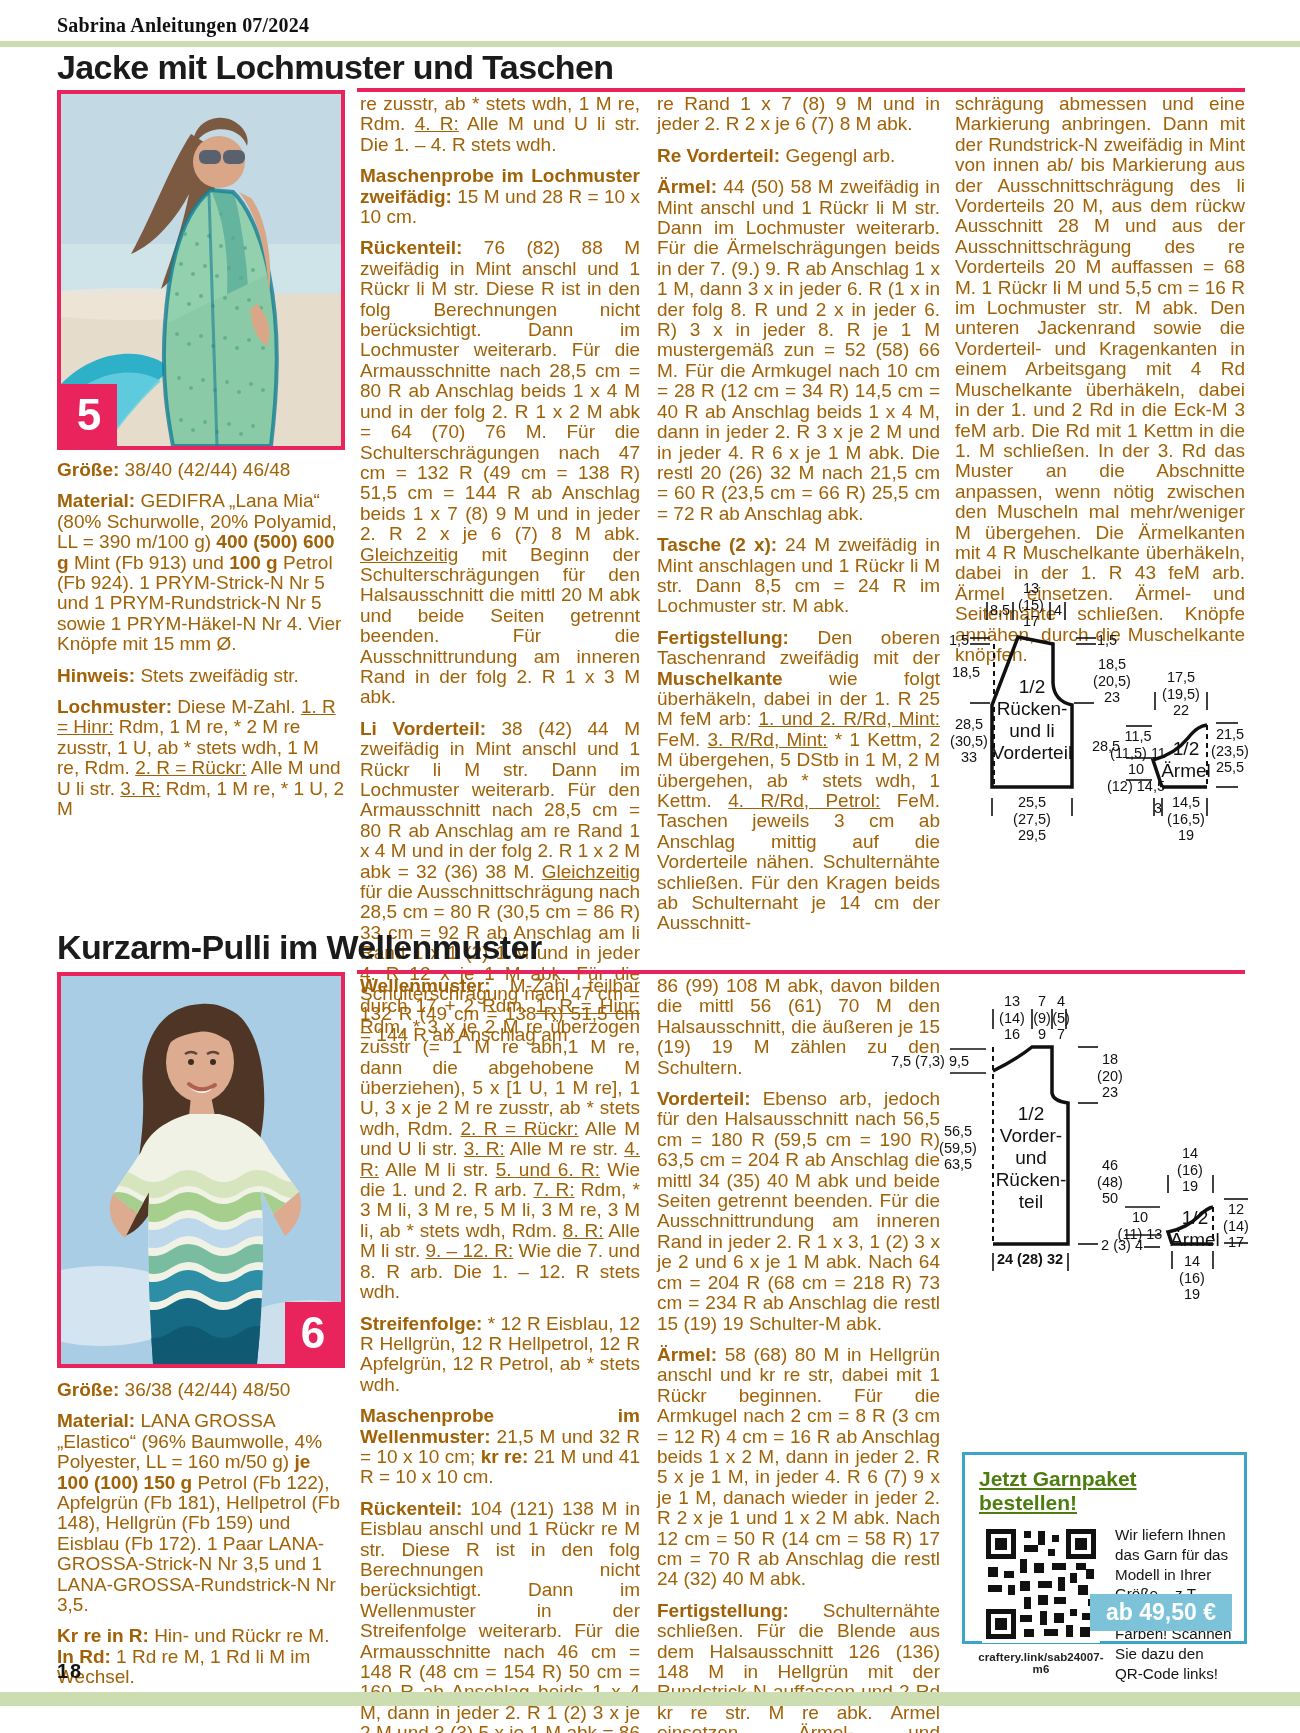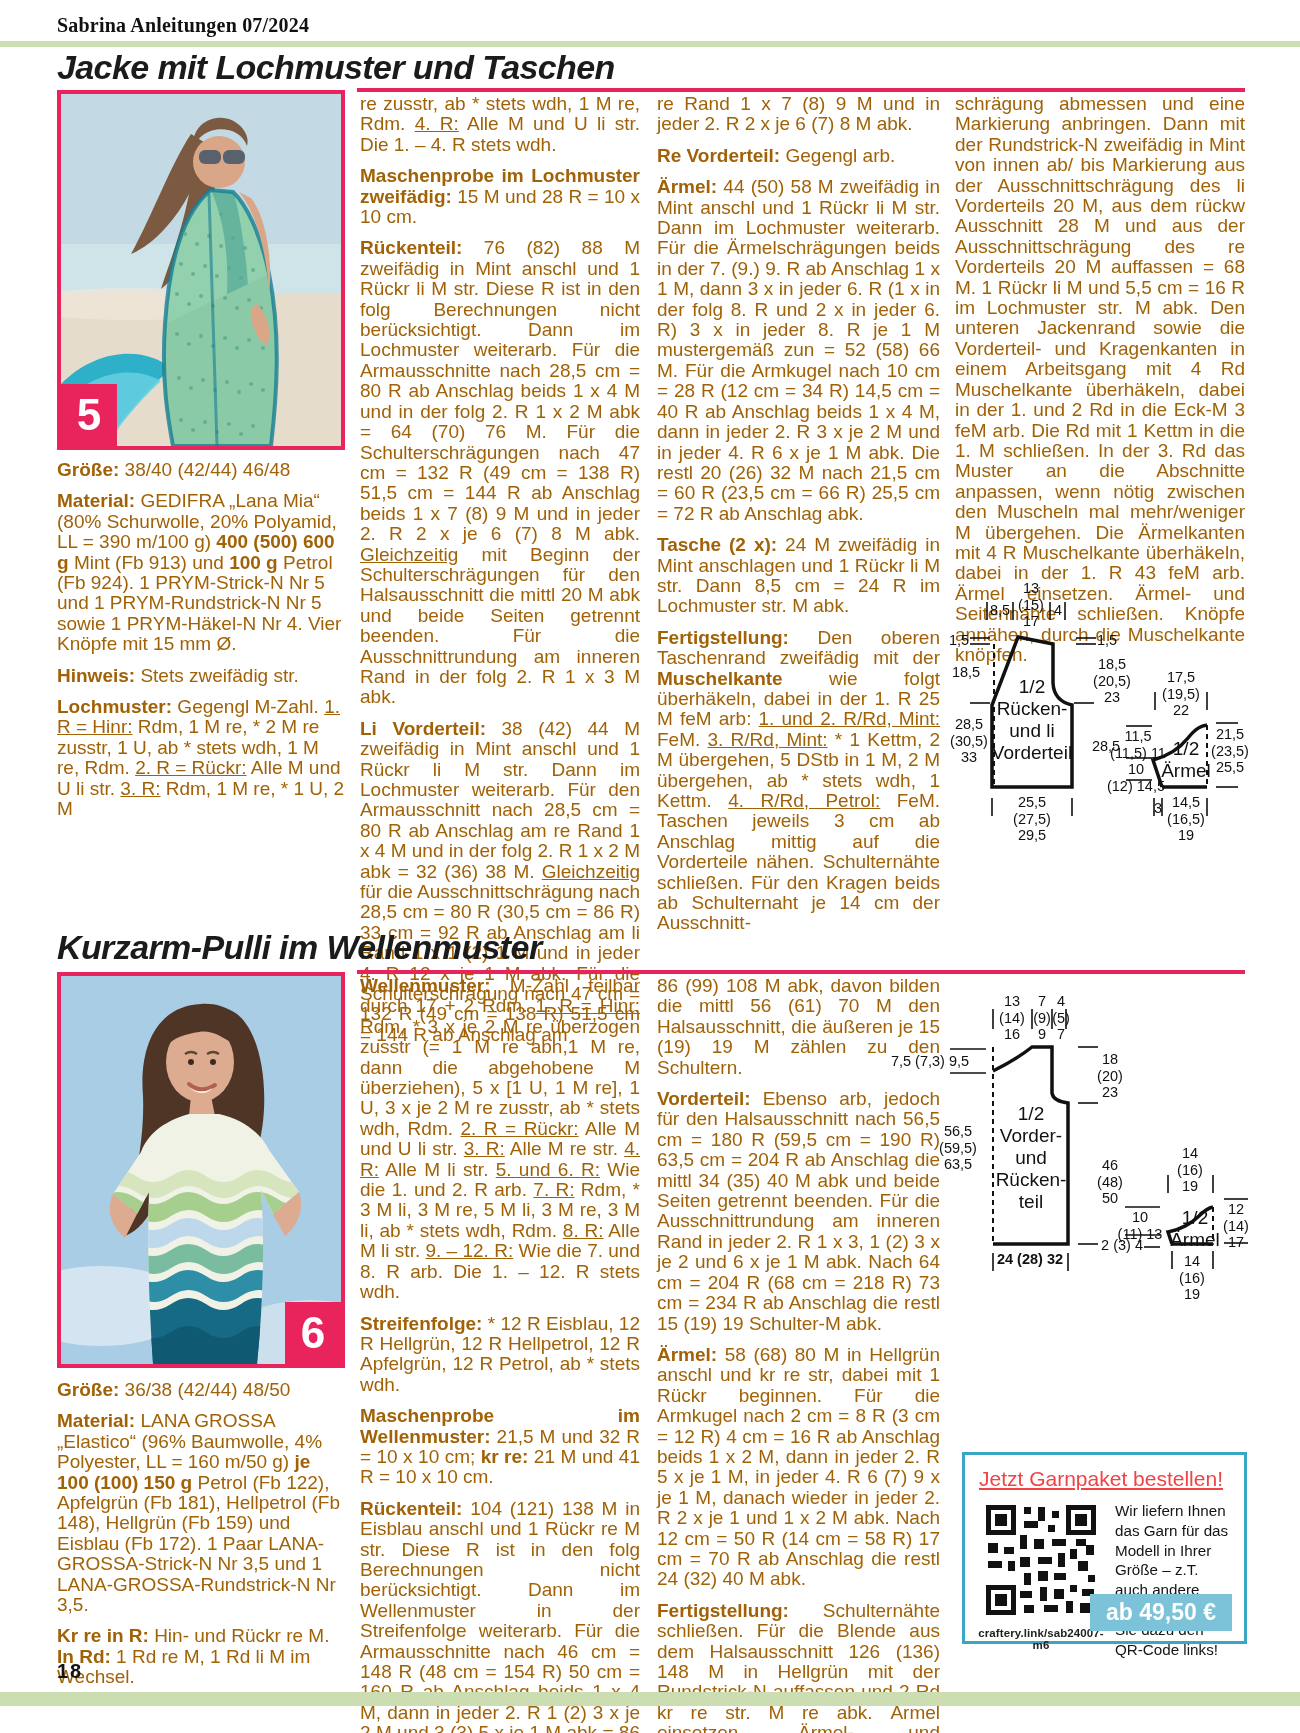--- a/index.html
+++ b/index.html
@@ -1,35 +1,35 @@
 <!DOCTYPE html>
 <html lang="de"><head>
 <meta charset="utf-8">
 <style>
   html,body{margin:0;padding:0;background:#ffffff;}
   body{width:1300px;height:1733px;position:relative;font-family:"Liberation Sans",sans-serif;color:#141414;overflow:hidden;}
   .abs{position:absolute;}
   .hdr{font-size:20px;font-weight:bold;letter-spacing:0.2px;color:#111;}
   .rule-green{background:#cdddb2;}
-  .a-title{font-size:34px;font-weight:bold;letter-spacing:-0.6px;color:#1b1b1b;font-style:italic;}
+  .a-title{font-size:34px;font-weight:bold;letter-spacing:-0.6px;color:#1b1b1b;}
   .rule-pink{background:#e9245d;height:4px;}
   .photo{border:4px solid #e9245d;box-sizing:border-box;overflow:hidden;background:#cfe0e8;}
   .photo svg{display:block;}
   .badge{position:absolute;width:56px;height:62px;background:#e9245d;color:#fff;font-size:44px;font-weight:bold;display:flex;align-items:center;justify-content:center;}
   .col p{margin:0 0 11px 0;text-align:justify;font-size:19px;line-height:20.4px;color:#a16207;}
   .col.rag p{text-align:left;}
   .s-n{font-weight:normal;}
   .s-b{font-weight:bold;}
   .s-u{text-decoration:underline;}
   .sch{position:absolute;}
   .sch svg{position:absolute;left:0;top:0;}
   .slbl{position:absolute;transform:translateX(-50%);text-align:center;white-space:pre-line;font-size:14.5px;line-height:16.5px;color:#111;}
   .scen{font-size:19px;line-height:22px;font-weight:normal;}
   .qrbox{border:3px solid #3aa6c5;box-sizing:border-box;padding:10px 12px;background:#fff;}
-  .qrtitle{font-size:21px;font-weight:normal;text-decoration:underline;margin:2px 0 10px 2px;color:#ef4444;}
+  .qrtitle{font-size:21px;font-weight:bold;text-decoration:underline;margin:2px 0 10px 2px;color:#4d7c0f;}
   .qrrow{display:flex;}
   .qrleft{width:128px;flex:0 0 128px;text-align:center;}
   .qrlink{font-size:11.5px;font-weight:bold;color:#222;margin-top:4px;letter-spacing:0.1px;}
   .qrtext{font-size:15.2px;line-height:19.8px;padding-left:10px;color:#141414;text-align:left;}
   .price{position:absolute;right:12px;bottom:10px;background:#7cc3d9;color:#fff;font-size:23px;font-weight:bold;padding:5px 16px;}
   .pnum{font-size:20px;font-weight:bold;letter-spacing:2px;}
 </style>
 </head>
 <body>
 
@@ -109,21 +109,21 @@
     <path d="M178 98 C196 120 206 160 208 200 C212 170 206 124 190 104 Z" fill="#d9a788"></path>
     <path d="M196 210 C206 220 212 238 206 252 C196 246 188 228 190 214 Z" fill="#d9a788"></path>
   </svg>
   <div class="badge" style="left:0;bottom:0;">5</div>
 </div>
 
 <div class="abs col rag" style="left:57px;top:460px;width:288px;">
     <p><span class="s-b">Größe:</span><span class="s-n"> 38/40 (42/44) 46/48</span></p>
     <p><span class="s-b">Material:</span><span class="s-n"> GEDIFRA „Lana Mia“ (80% Schurwolle, 20% Polyamid, LL = 390 m/100 g) </span><span class="s-b">400 (500) 600 g</span><span class="s-n"> Mint (Fb 913) und </span><span class="s-b">100 g</span><span class="s-n"> Petrol (Fb 924). 1 PRYM-Strick-N Nr 5 und 1 PRYM-Rundstrick-N Nr 5 sowie 1 PRYM-Häkel-N Nr 4. Vier Knöpfe mit 15 mm Ø.</span></p>
     <p><span class="s-b">Hinweis:</span><span class="s-n"> Stets zweifädig str.</span></p>
-    <p><span class="s-b">Lochmuster:</span><span class="s-n"> Gegengl M-Zahl. </span><span class="s-u">1. R = Hinr:</span><span class="s-n"> Rdm, 1 M re, * 2 M re zusstr, 1 U, ab * stets wdh, 1 M re, Rdm. </span><span class="s-u">2. R = Rückr:</span><span class="s-n"> Alle M und U li str. </span><span class="s-u">3. R:</span><span class="s-n"> Rdm, 1 M re, * 1 U, 2 M</span></p>
+    <p><span class="s-b">Lochmuster:</span><span class="s-n"> Diese M-Zahl. </span><span class="s-u">1. R = Hinr:</span><span class="s-n"> Rdm, 1 M re, * 2 M re zusstr, 1 U, ab * stets wdh, 1 M re, Rdm. </span><span class="s-u">2. R = Rückr:</span><span class="s-n"> Alle M und U li str. </span><span class="s-u">3. R:</span><span class="s-n"> Rdm, 1 M re, * 1 U, 2 M</span></p>
   </div>
 <div class="abs col" style="left:360px;top:94px;width:280px;">
     <p><span class="s-n">re zusstr, ab * stets wdh, 1 M re, Rdm. </span><span class="s-u">4. R:</span><span class="s-n"> Alle M und U li str. Die 1. – 4. R stets wdh.</span></p>
     <p><span class="s-b">Maschenprobe im Lochmuster zweifädig:</span><span class="s-n"> 15 M und 28 R = 10 x 10 cm.</span></p>
     <p><span class="s-b">Rückenteil:</span><span class="s-n"> 76 (82) 88 M zweifädig in Mint anschl und 1 Rückr li M str. Diese R ist in den folg Berechnungen nicht berücksichtigt. Dann im Lochmuster weiterarb. Für die Armausschnitte nach 28,5 cm = 80 R ab Anschlag beids 1 x 4 M und in der folg 2. R 1 x 2 M abk = 64 (70) 76 M. Für die Schulterschrägungen nach 47 cm = 132 R (49 cm = 138 R) 51,5 cm = 144 R ab Anschlag beids 1 x 7 (8) 9 M und in jeder 2. R 2 x je 6 (7) 8 M abk. </span><span class="s-u">Gleichzeitig</span><span class="s-n"> mit Beginn der Schulterschrägungen für den Halsausschnitt die mittl 20 M abk und beide Seiten getrennt beenden. Für die Ausschnittrundung am inneren Rand in der folg 2. R 1 x 3 M abk.</span></p>
     <p><span class="s-b">Li Vorderteil:</span><span class="s-n"> 38 (42) 44 M zweifädig in Mint anschl und 1 Rückr li M str. Dann im Lochmuster weiterarb. Für den Armausschnitt nach 28,5 cm = 80 R ab Anschlag am re Rand 1 x 4 M und in der folg 2. R 1 x 2 M abk = 32 (36) 38 M. </span><span class="s-u">Gleichzeitig</span><span class="s-n"> für die Ausschnittschrägung nach 28,5 cm = 80 R (30,5 cm = 86 R) 33 cm = 92 R ab Anschlag am li Rand 1 x 1 (2) 1 M und in jeder 4. R 12 x je 1 M abk. Für die Schulterschrägung nach 47 cm = 132 R (49 cm = 138 R) 51,5 cm = 144 R ab Anschlag am</span></p>
   </div>
 <div class="abs col" style="left:657px;top:94px;width:283px;">
     <p><span class="s-n">re Rand 1 x 7 (8) 9 M und in jeder 2. R 2 x je 6 (7) 8 M abk.</span></p>
     <p><span class="s-b">Re Vorderteil:</span><span class="s-n"> Gegengl arb.</span></p>

